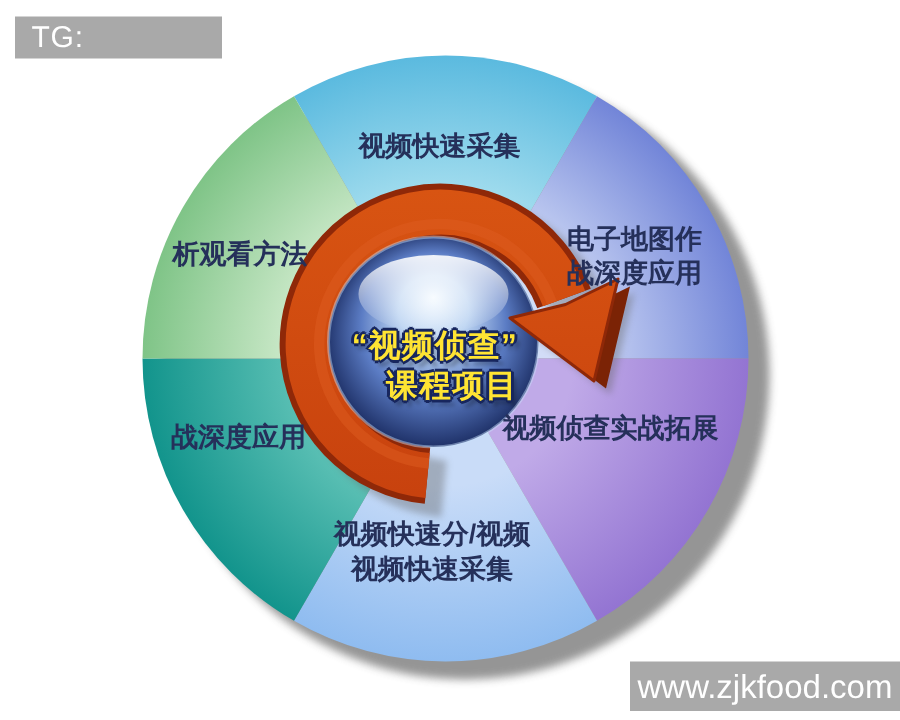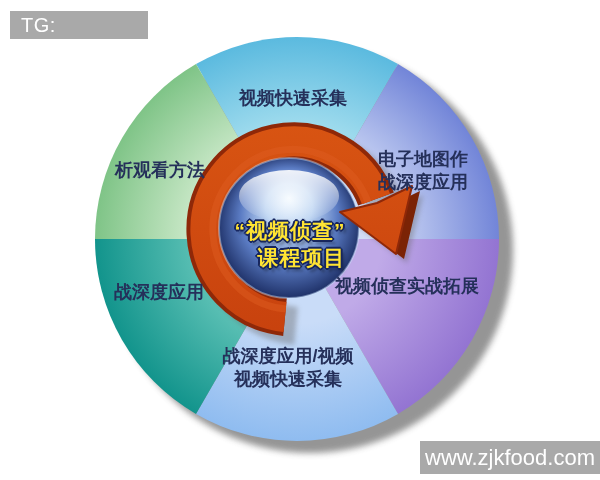--- a/index.html
+++ b/index.html
@@ -121,21 +121,21 @@
     <div>视频快速采集</div>
   </div>
   <div class="seg-label" style="left:423px;top:171px">
     <div>电子地图作</div>
     <div>战深度应用</div>
   </div>
   <div class="seg-label" style="left:407px;top:286px">
     <div>视频侦查实战拓展</div>
   </div>
   <div class="seg-label" style="left:288px;top:368px">
-    <div>战深度应用/视频</div>
+    <div>视频快速分/视频</div>
     <div>视频快速采集</div>
   </div>
   <div class="seg-label" style="left:159px;top:292px">
     <div>战深度应用</div>
   </div>
   <div class="seg-label" style="left:160px;top:170px">
     <div>析观看方法</div>
   </div>
 
   <div class="sphere-title">

